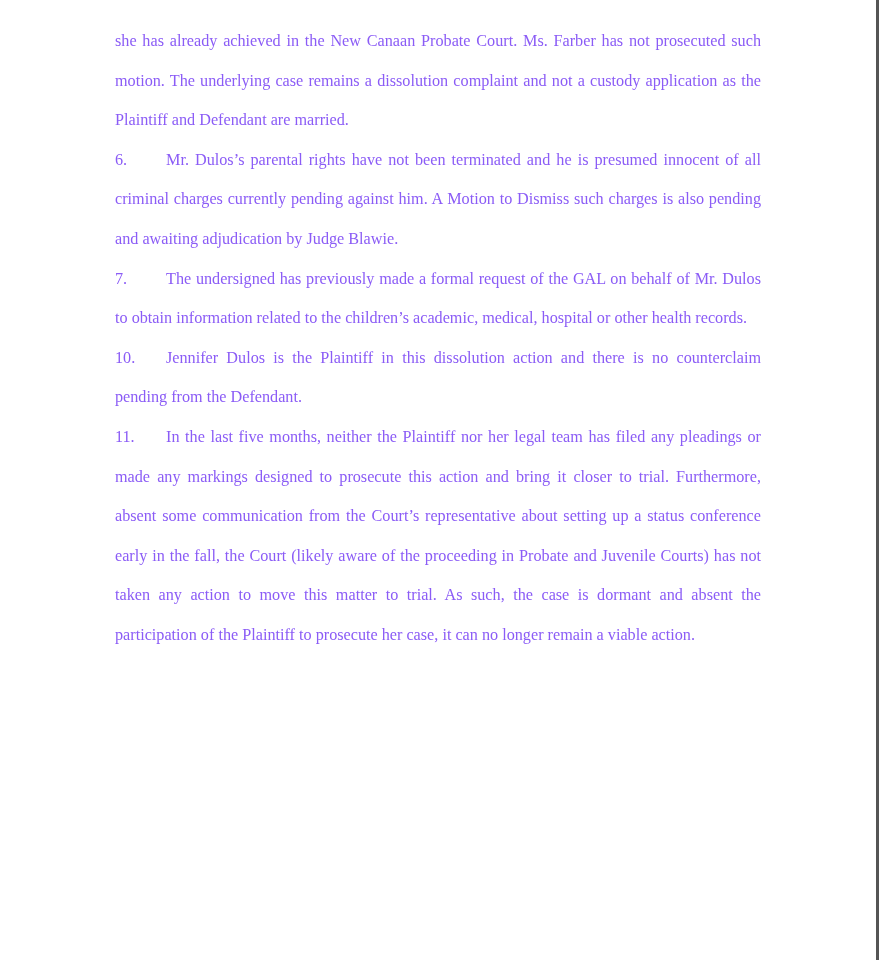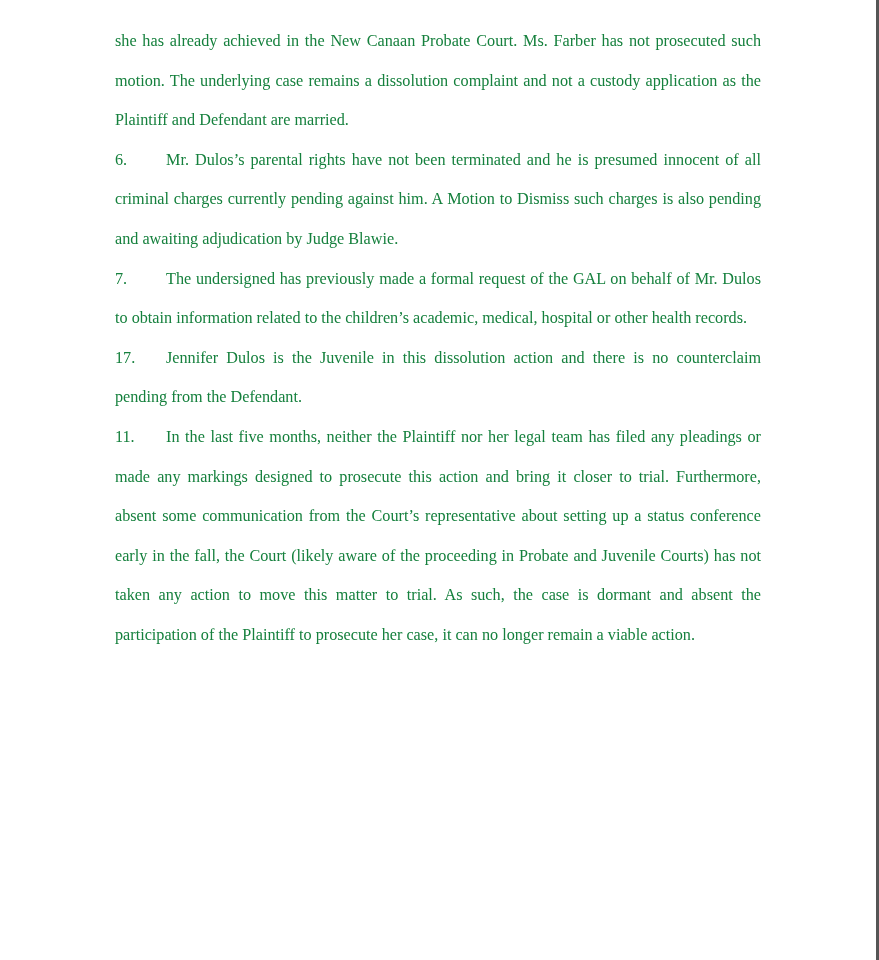--- a/index.html
+++ b/index.html
@@ -30,21 +30,21 @@
       background: #555555;
     }
     .content {
       position: absolute;
       left: 115px;
       top: 22px;
       width: 646px;
       font-family: "Liberation Serif", "DejaVu Serif", serif;
       font-size: 16.2px;
       line-height: 39.6px;
-      color: #15803d;
+      color: #8b5cf6;
       text-align: justify;
     }
     .para {
       margin: 0;
       padding: 0;
     }
     .num {
       display: inline-block;
       width: 51px;
     }
@@ -57,20 +57,20 @@
     <p class="para">
       <span>she has already achieved in the New Canaan Probate Court.  Ms. Farber has not prosecuted such motion.  The underlying case remains a dissolution complaint and not a custody application as the Plaintiff and Defendant are married.</span>
     </p>
     <p class="para">
       <span class="num">6.</span><span>Mr. Dulos’s parental rights have not been terminated and he is presumed innocent of all criminal charges currently pending against him.  A Motion to Dismiss such charges is also pending and awaiting adjudication by Judge Blawie.</span>
     </p>
     <p class="para">
       <span class="num">7.</span><span>The undersigned has previously made a formal request of the GAL on behalf of Mr. Dulos to obtain information related to the children’s academic, medical, hospital or other health records.</span>
     </p>
     <p class="para">
-      <span class="num">17.</span><span>Jennifer Dulos is the Juvenile in this dissolution action and there is no counterclaim pending from the Defendant.</span>
+      <span class="num">10.</span><span>Jennifer Dulos is the Plaintiff in this dissolution action and there is no counterclaim pending from the Defendant.</span>
     </p>
     <p class="para">
       <span class="num">11.</span><span>In the last five months, neither the Plaintiff nor her legal team has filed any pleadings or made any markings designed to prosecute this action and bring it closer to trial.  Furthermore, absent some communication from the Court’s representative about setting up a status conference early in the fall, the Court (likely aware of the proceeding in Probate and Juvenile Courts) has not taken any action to move this matter to trial.  As such, the case is dormant and absent the participation of the Plaintiff to prosecute her case, it can no longer remain a viable action.</span>
     </p>
   </div>
 </div>
 <div class="page-edge"></div>
 
 </body></html>

